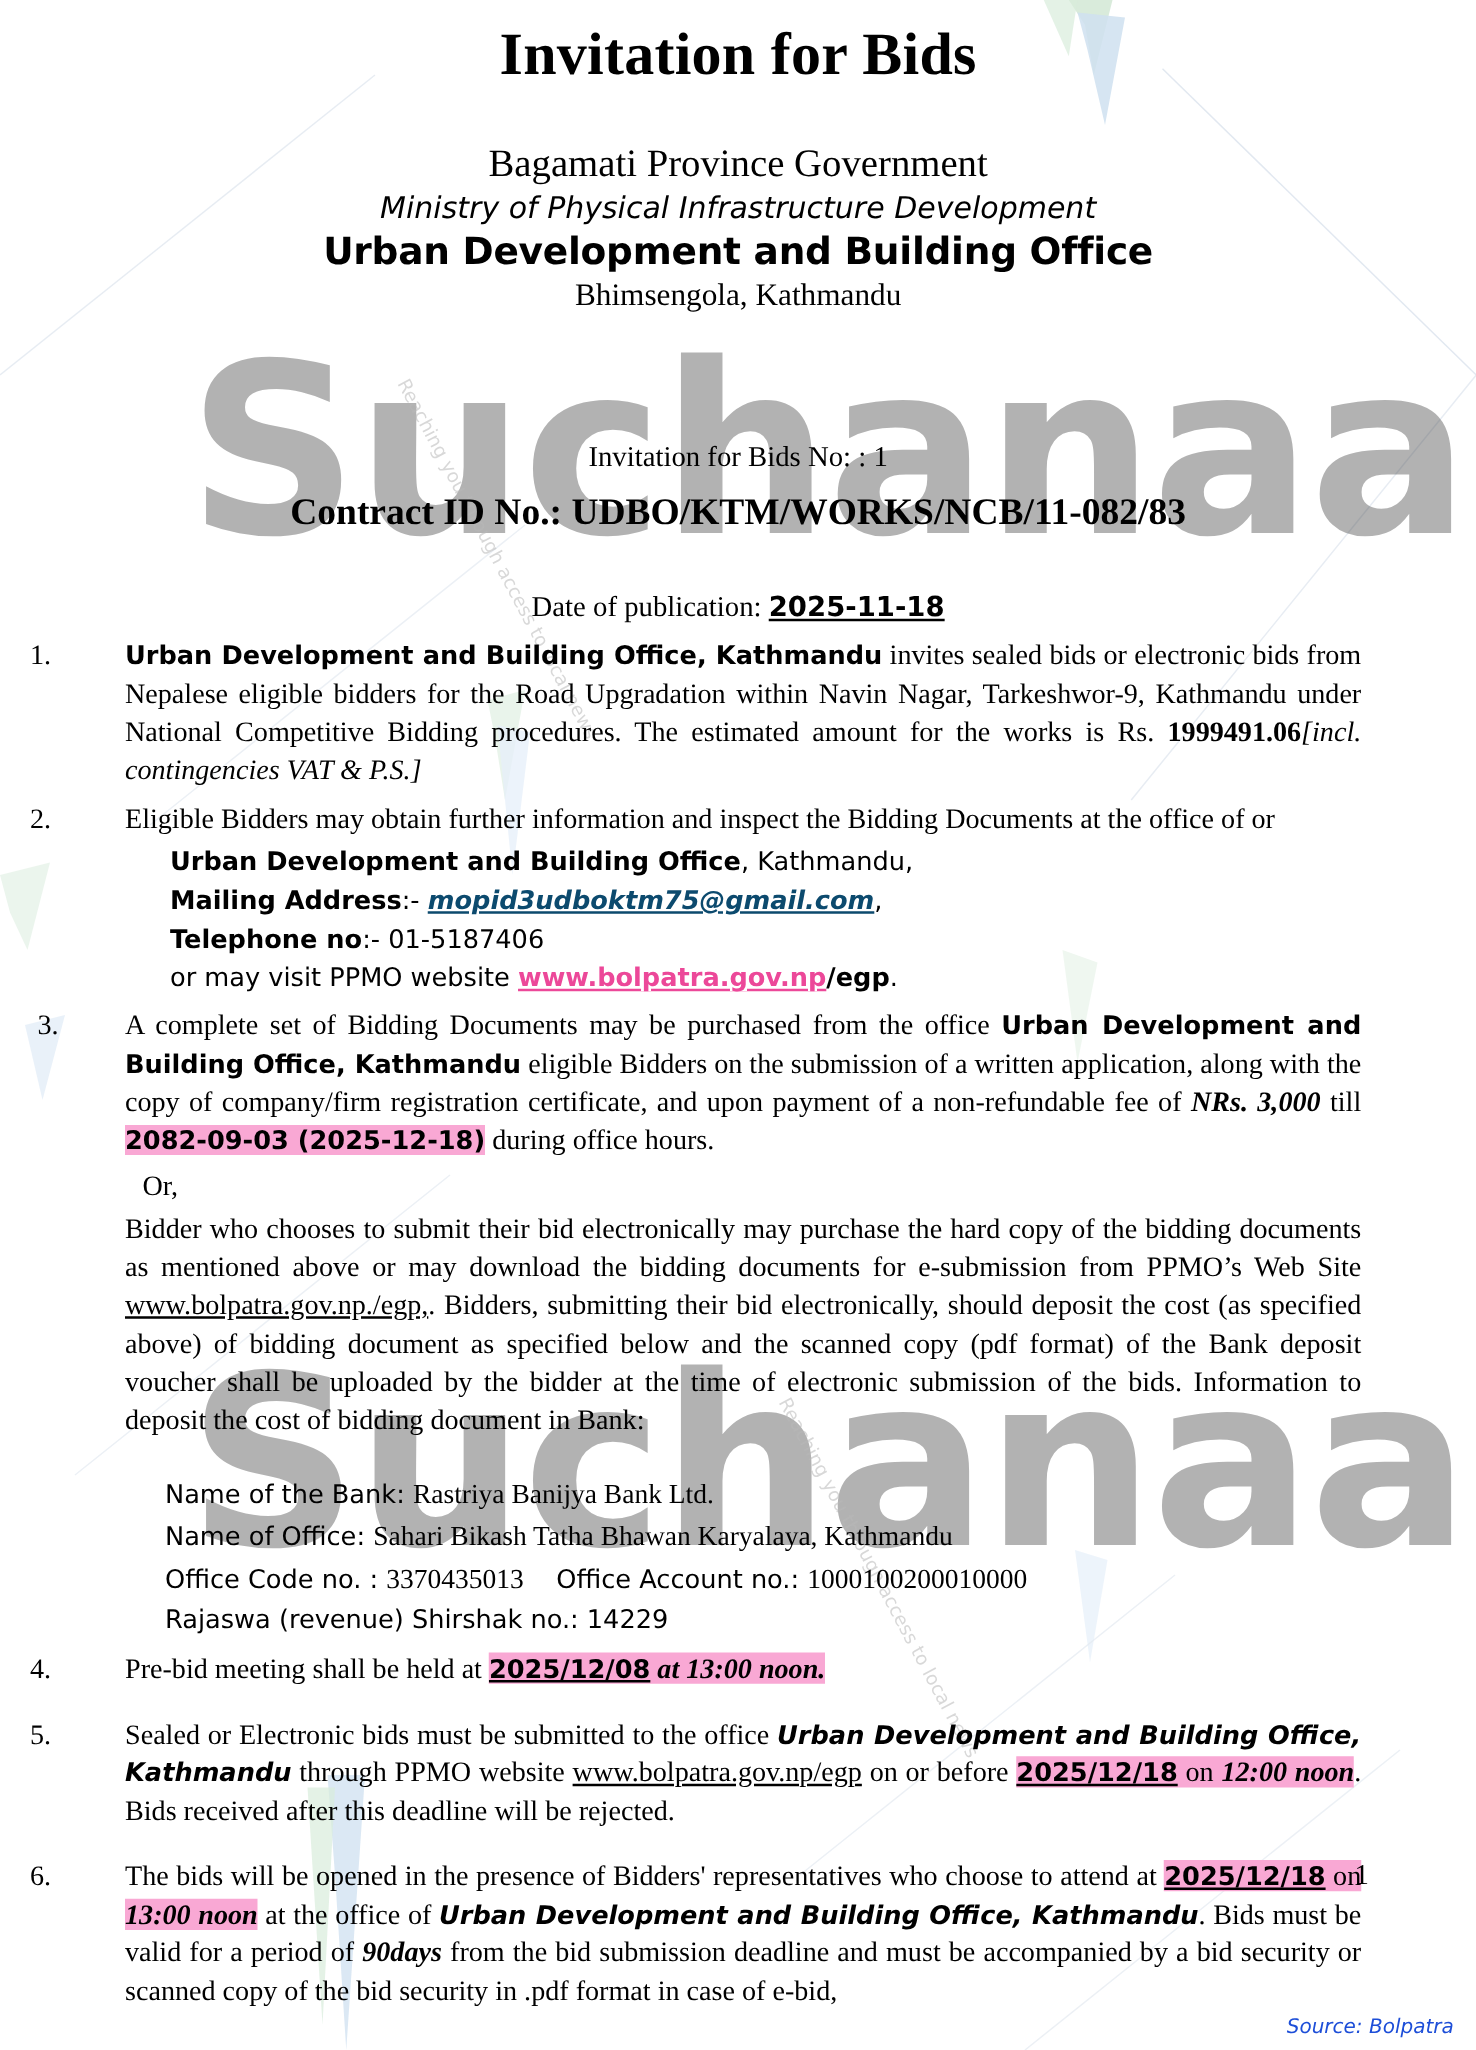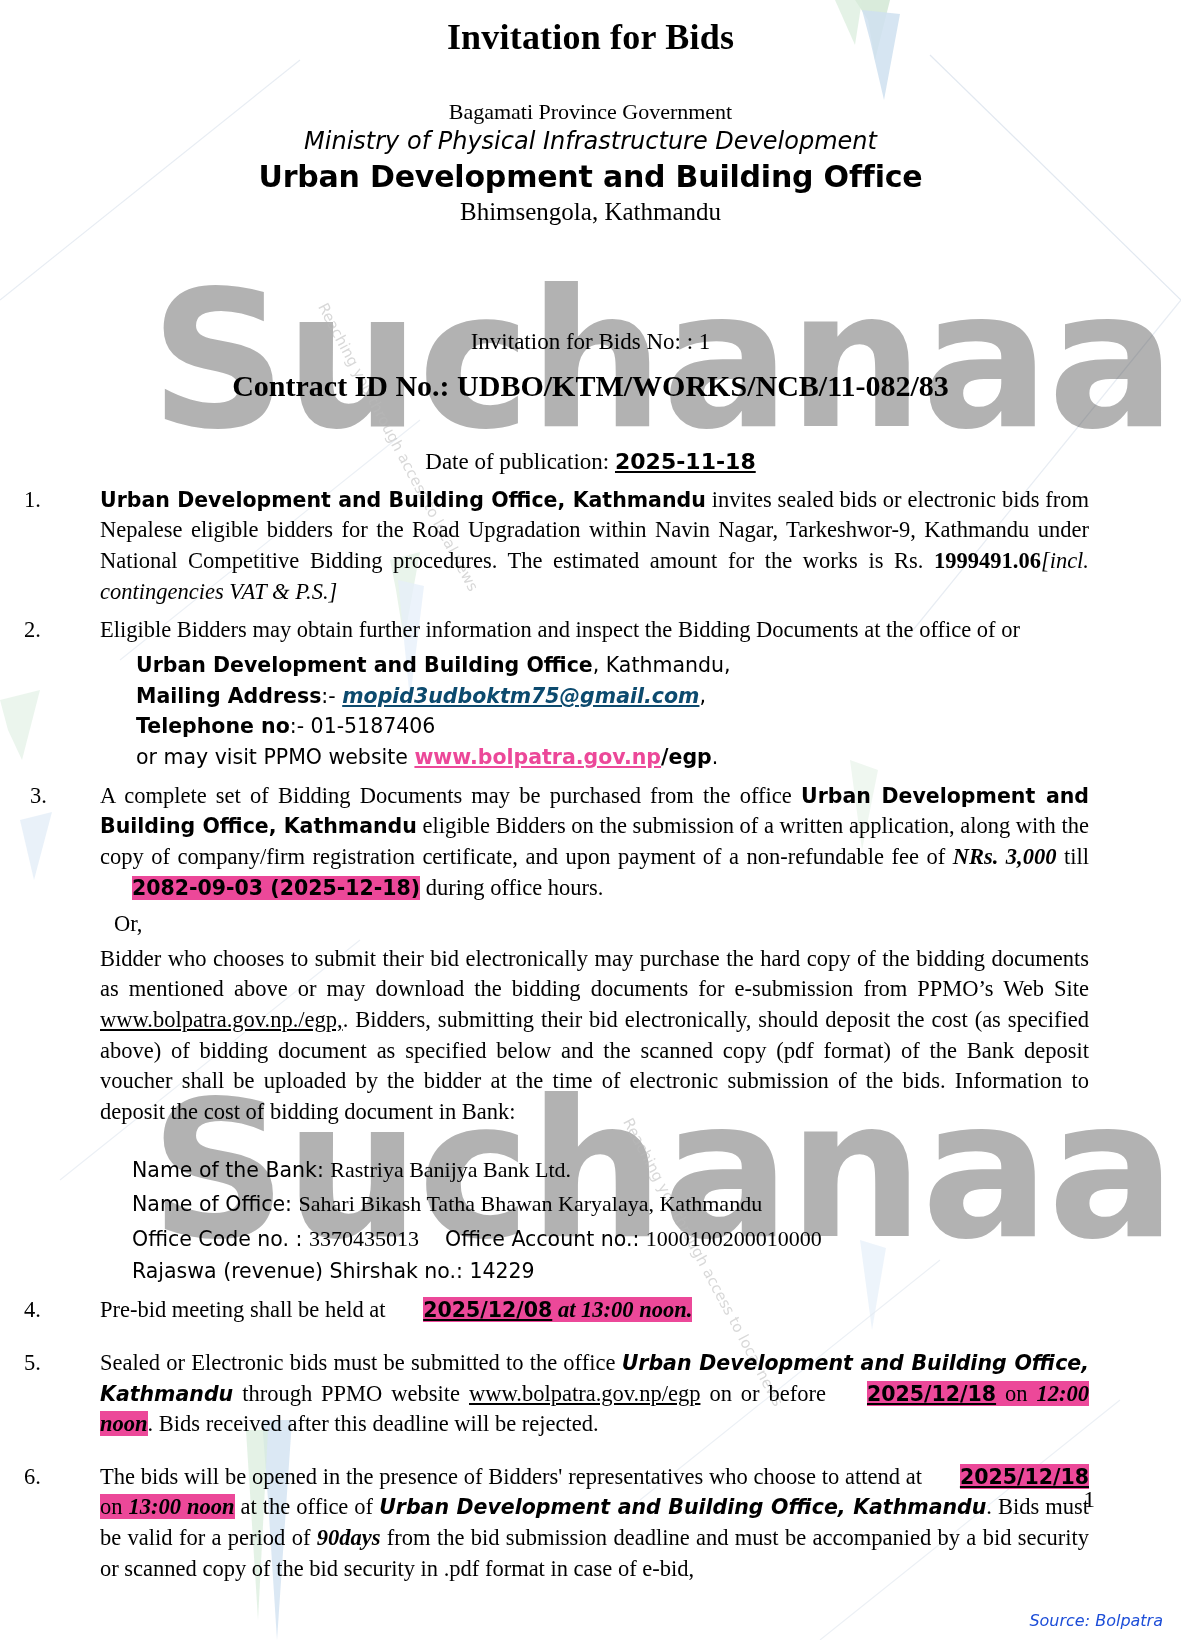--- a/index.html
+++ b/index.html
@@ -50,31 +50,31 @@
 
   
   .content {
     position: relative;
     z-index: 2;
   }
   .doc-title {
     text-align: center;
     font-family: "Liberation Serif", serif;
     font-weight: bold;
-    font-size: 36px;
+    font-size: 48px;
     margin: 16px 0 0 0;
     letter-spacing: 0.2px;
   }
   .org-block {
     text-align: center;
     margin-top: 40px;
   }
   .org-l1 {
     font-family: "Liberation Serif", serif;
-    font-size: 22px;
+    font-size: 31px;
     line-height: 1.28;
     margin-top: 36px;
   }
   .org-l2 {
     font-family: "DejaVu Sans", sans-serif;
     font-size: 24px;
     line-height: 1.3;
     font-style: italic;
   }
   .org-l3 {
@@ -136,21 +136,21 @@
   }
   li.clause.indent-num > .num { left: 30px; }
 
   .sans { font-family: "DejaVu Sans", sans-serif; font-size: 20.5px; }
   .sans-b { font-family: "DejaVu Sans", sans-serif; font-weight: bold; font-size: 20.5px; }
   .serif-b { font-weight: bold; }
   .serif-i { font-style: italic; }
   .serif-bi { font-weight: bold; font-style: italic; }
   .sans-bi { font-family: "DejaVu Sans", sans-serif; font-weight: bold; font-style: italic; font-size: 20.5px; }
   .u { text-decoration: underline; }
-  .hl { background: #ec4899; margin-left: 32px; }
+  .hl { background: #f9a8d4; }
 
   .sub-block {
     margin: 4px 0 0 36px;
     font-family: "DejaVu Sans", sans-serif;
     font-size: 20.5px;
     line-height: 1.5;
     text-align: left;
   }
   .bank-block {
     margin: 26px 0 0 32px;

